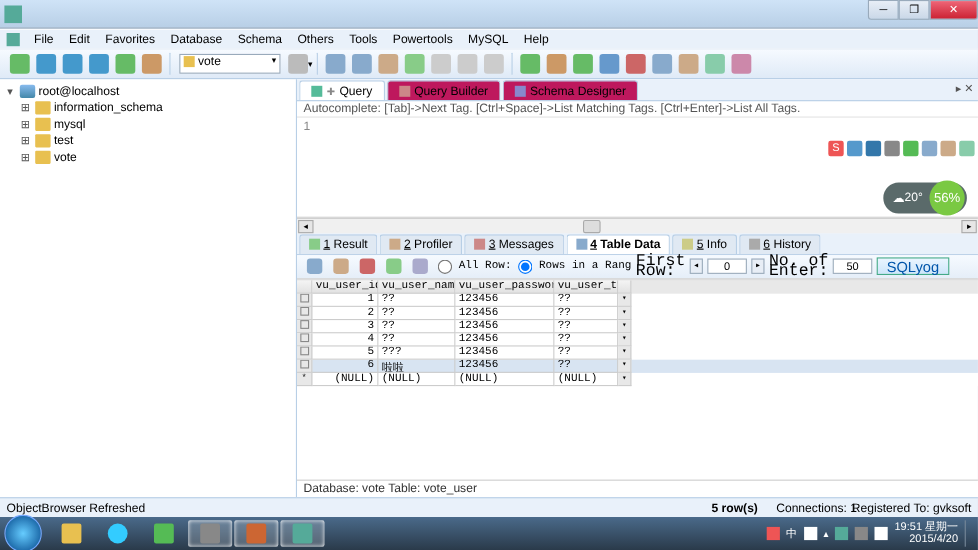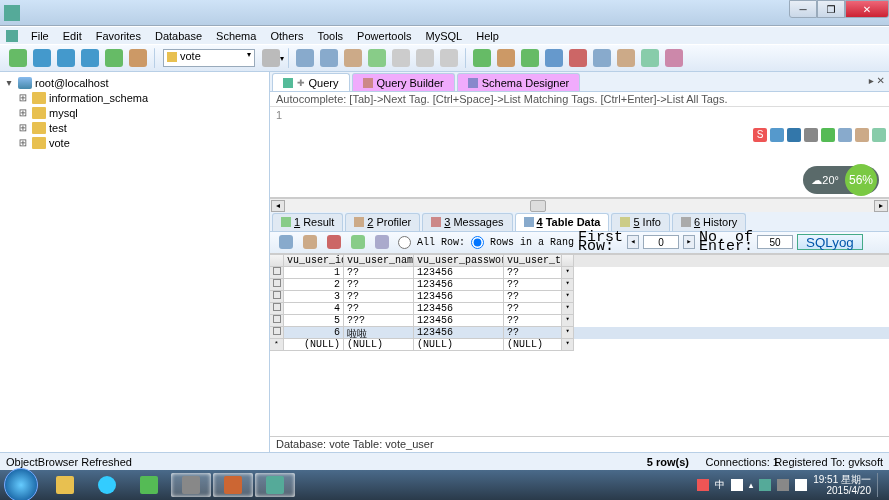--- a/index.html
+++ b/index.html
@@ -34,21 +34,21 @@
 .tn .ico{width:14px;height:12px;margin:0 3px;}
 .tn .lbl{cursor:default;}
 .ico.server{background:linear-gradient(#8be,#48a);border-radius:2px;}
 .ico.db{background:#e8c050;border-radius:1px;}
 
 .content{flex:1;display:flex;flex-direction:column;background:#fff;position:relative;}
 
 
 .toptabs{height:20px;background:#e9f1fa;display:flex;align-items:flex-end;border-bottom:1px solid #b8cfe6;position:relative;}
 .toptabs .close-x{position:absolute;right:4px;top:3px;font-size:10px;color:#555;}
-.ttab{height:18px;padding:2px 10px;border:1px solid #b8cfe6;border-bottom:none;background:#f0abfc;margin-left:2px;border-radius:3px 3px 0 0;display:flex;align-items:center;gap:4px;}
+.ttab{height:18px;padding:2px 10px;border:1px solid #b8cfe6;border-bottom:none;background:#be185d;margin-left:2px;border-radius:3px 3px 0 0;display:flex;align-items:center;gap:4px;}
 .ttab.active{background:#fff;}
 .ttab .pre{color:#888;font-size:9px;}
 .ti{width:10px;height:10px;}
 .ti.q{background:#5b9;}
 .ti.b{background:#c88;}
 .ti.s{background:#88c;}
 
 
 .hint{height:15px;background:#fff;border-bottom:1px solid #ddd;padding:1px 6px;color:#555;}
 

